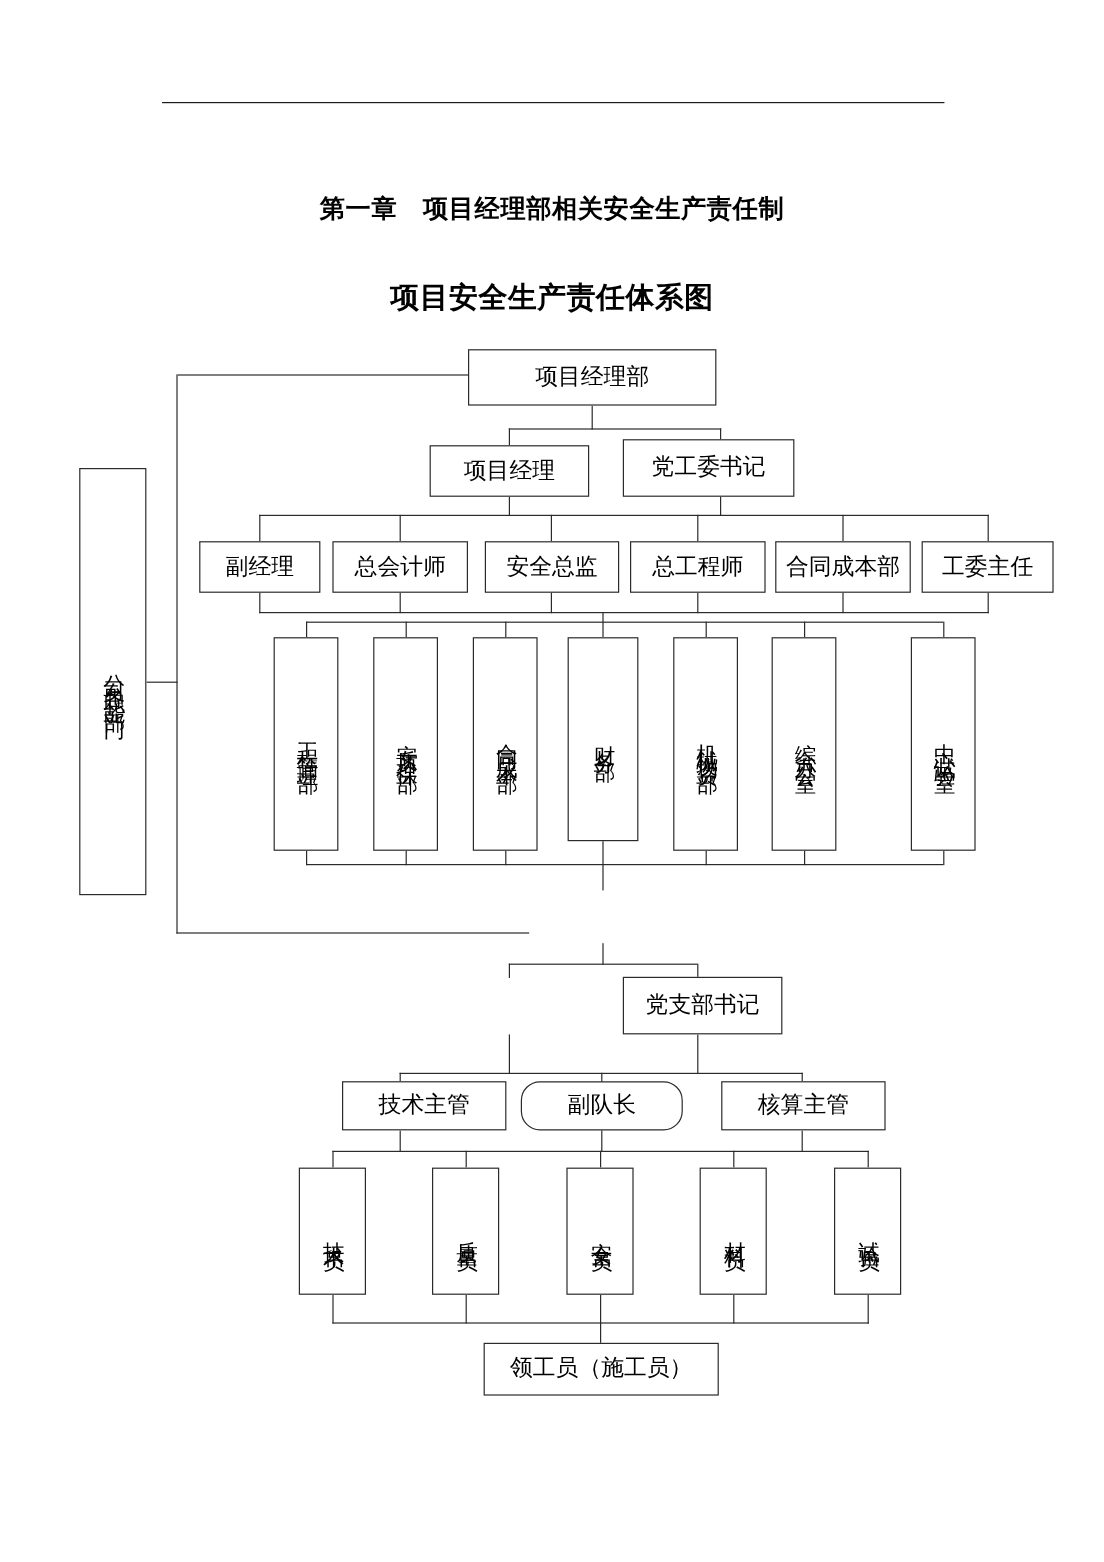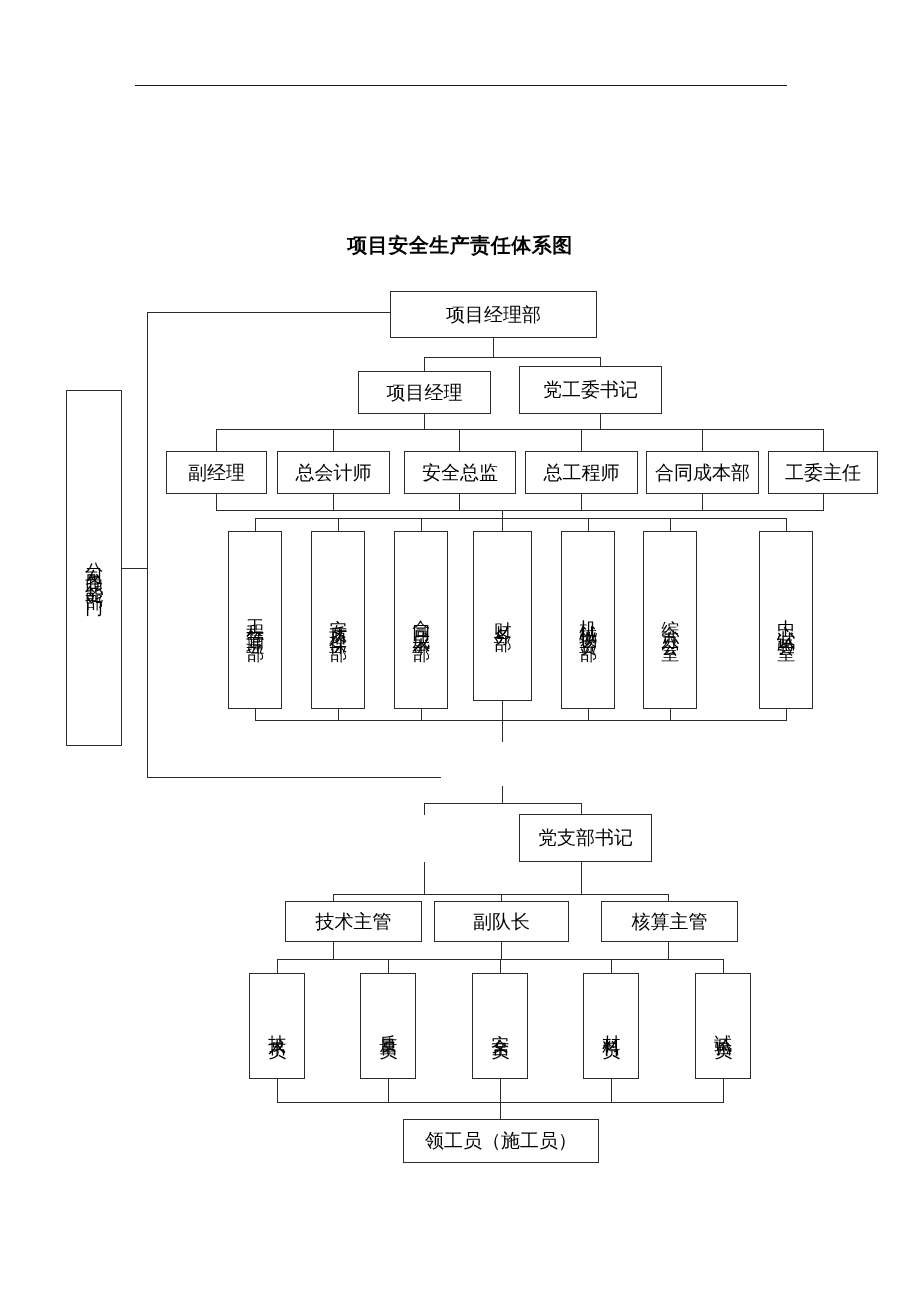--- a/index.html
+++ b/index.html
@@ -18,21 +18,21 @@
     border-top:1.6px solid #1a1a1a;
   }
 
   .heading {
     position:absolute; text-align:center;
     font-weight:bold; color:#000;
     letter-spacing:0.5px;
     white-space:nowrap;
   }
   #h-chapter { left:0; top:160px; width:920px; font-size:21px; }
-  #h-title   { left:0; top:232px; width:920px; font-size:20px;text-align:center; }
+  #h-title   { left:0; top:232px; width:920px; font-size:24px;text-align:center; }
 
   
   .box {
     position:absolute;
     border:1.4px solid #2b2b2b;
     background:#fff;
     box-sizing:border-box;
     display:flex;
     align-items:center;
     justify-content:center;
@@ -56,20 +56,21 @@
   .lnh { height:1.4px; }
   .lnv { width:1.4px; }
 </style>
 </head>
 <body>
 
 <div id="page">
 
   <div class="hrule"></div>
 
+  <div class="heading" id="h-chapter">第一章　项目经理部相关安全生产责任制</div>
   <div class="heading" id="h-title">项目安全生产责任体系图</div>
 
   <div>
 
     <div class="ln lnh" style="left:148px; top:312px; width:242px;"></div>
     <div class="ln lnv" style="left:147px; top:312px; height:466px;"></div>
     <div class="ln lnh" style="left:147px; top:777px; width:294px;"></div>
 
     <div class="ln lnh" style="left:122px; top:568px; width:26px;"></div>
 
@@ -165,21 +166,21 @@
   <div class="box v" style="left:394px; top:531px; width:54px; height:178px;">合同成本部</div>
   <div class="box v" style="left:473px; top:531px; width:59px; height:170px;">财务部</div>
   <div class="box v" style="left:561px; top:531px; width:54px; height:178px;">机械物资部</div>
   <div class="box v" style="left:643px; top:531px; width:54px; height:178px;">综合办公室</div>
   <div class="box v" style="left:759px; top:531px; width:54px; height:178px;">中心试验室</div>
 
 
   <div class="box" style="left:519px; top:814px; width:133px; height:48px;">党支部书记</div>
 
   <div class="box" style="left:265px; top:901px; width:137px; height:41px;margin-left:20px;">技术主管</div>
-  <div class="box" style="left:434px; top:901px; width:135px; height:41px;">副队长</div>
+  <div class="box" style="left:434px; top:901px; width:135px; height:41px;border-radius:16px;">副队长</div>
   <div class="box" style="left:601px; top:901px; width:137px; height:41px;">核算主管</div>
 
   <div class="box v tight" style="left:249px; top:973px; width:56px; height:106px;">技术员</div>
   <div class="box v tight" style="left:360px; top:973px; width:56px; height:106px;">质量员</div>
   <div class="box v tight" style="left:472px; top:973px; width:56px; height:106px;">安全员</div>
   <div class="box v tight" style="left:583px; top:973px; width:56px; height:106px;">材料员</div>
   <div class="box v tight" style="left:695px; top:973px; width:56px; height:106px;">试验员</div>
 
   <div class="box" style="left:403px; top:1119px; width:196px; height:44px;">领工员（施工员）</div>
 

